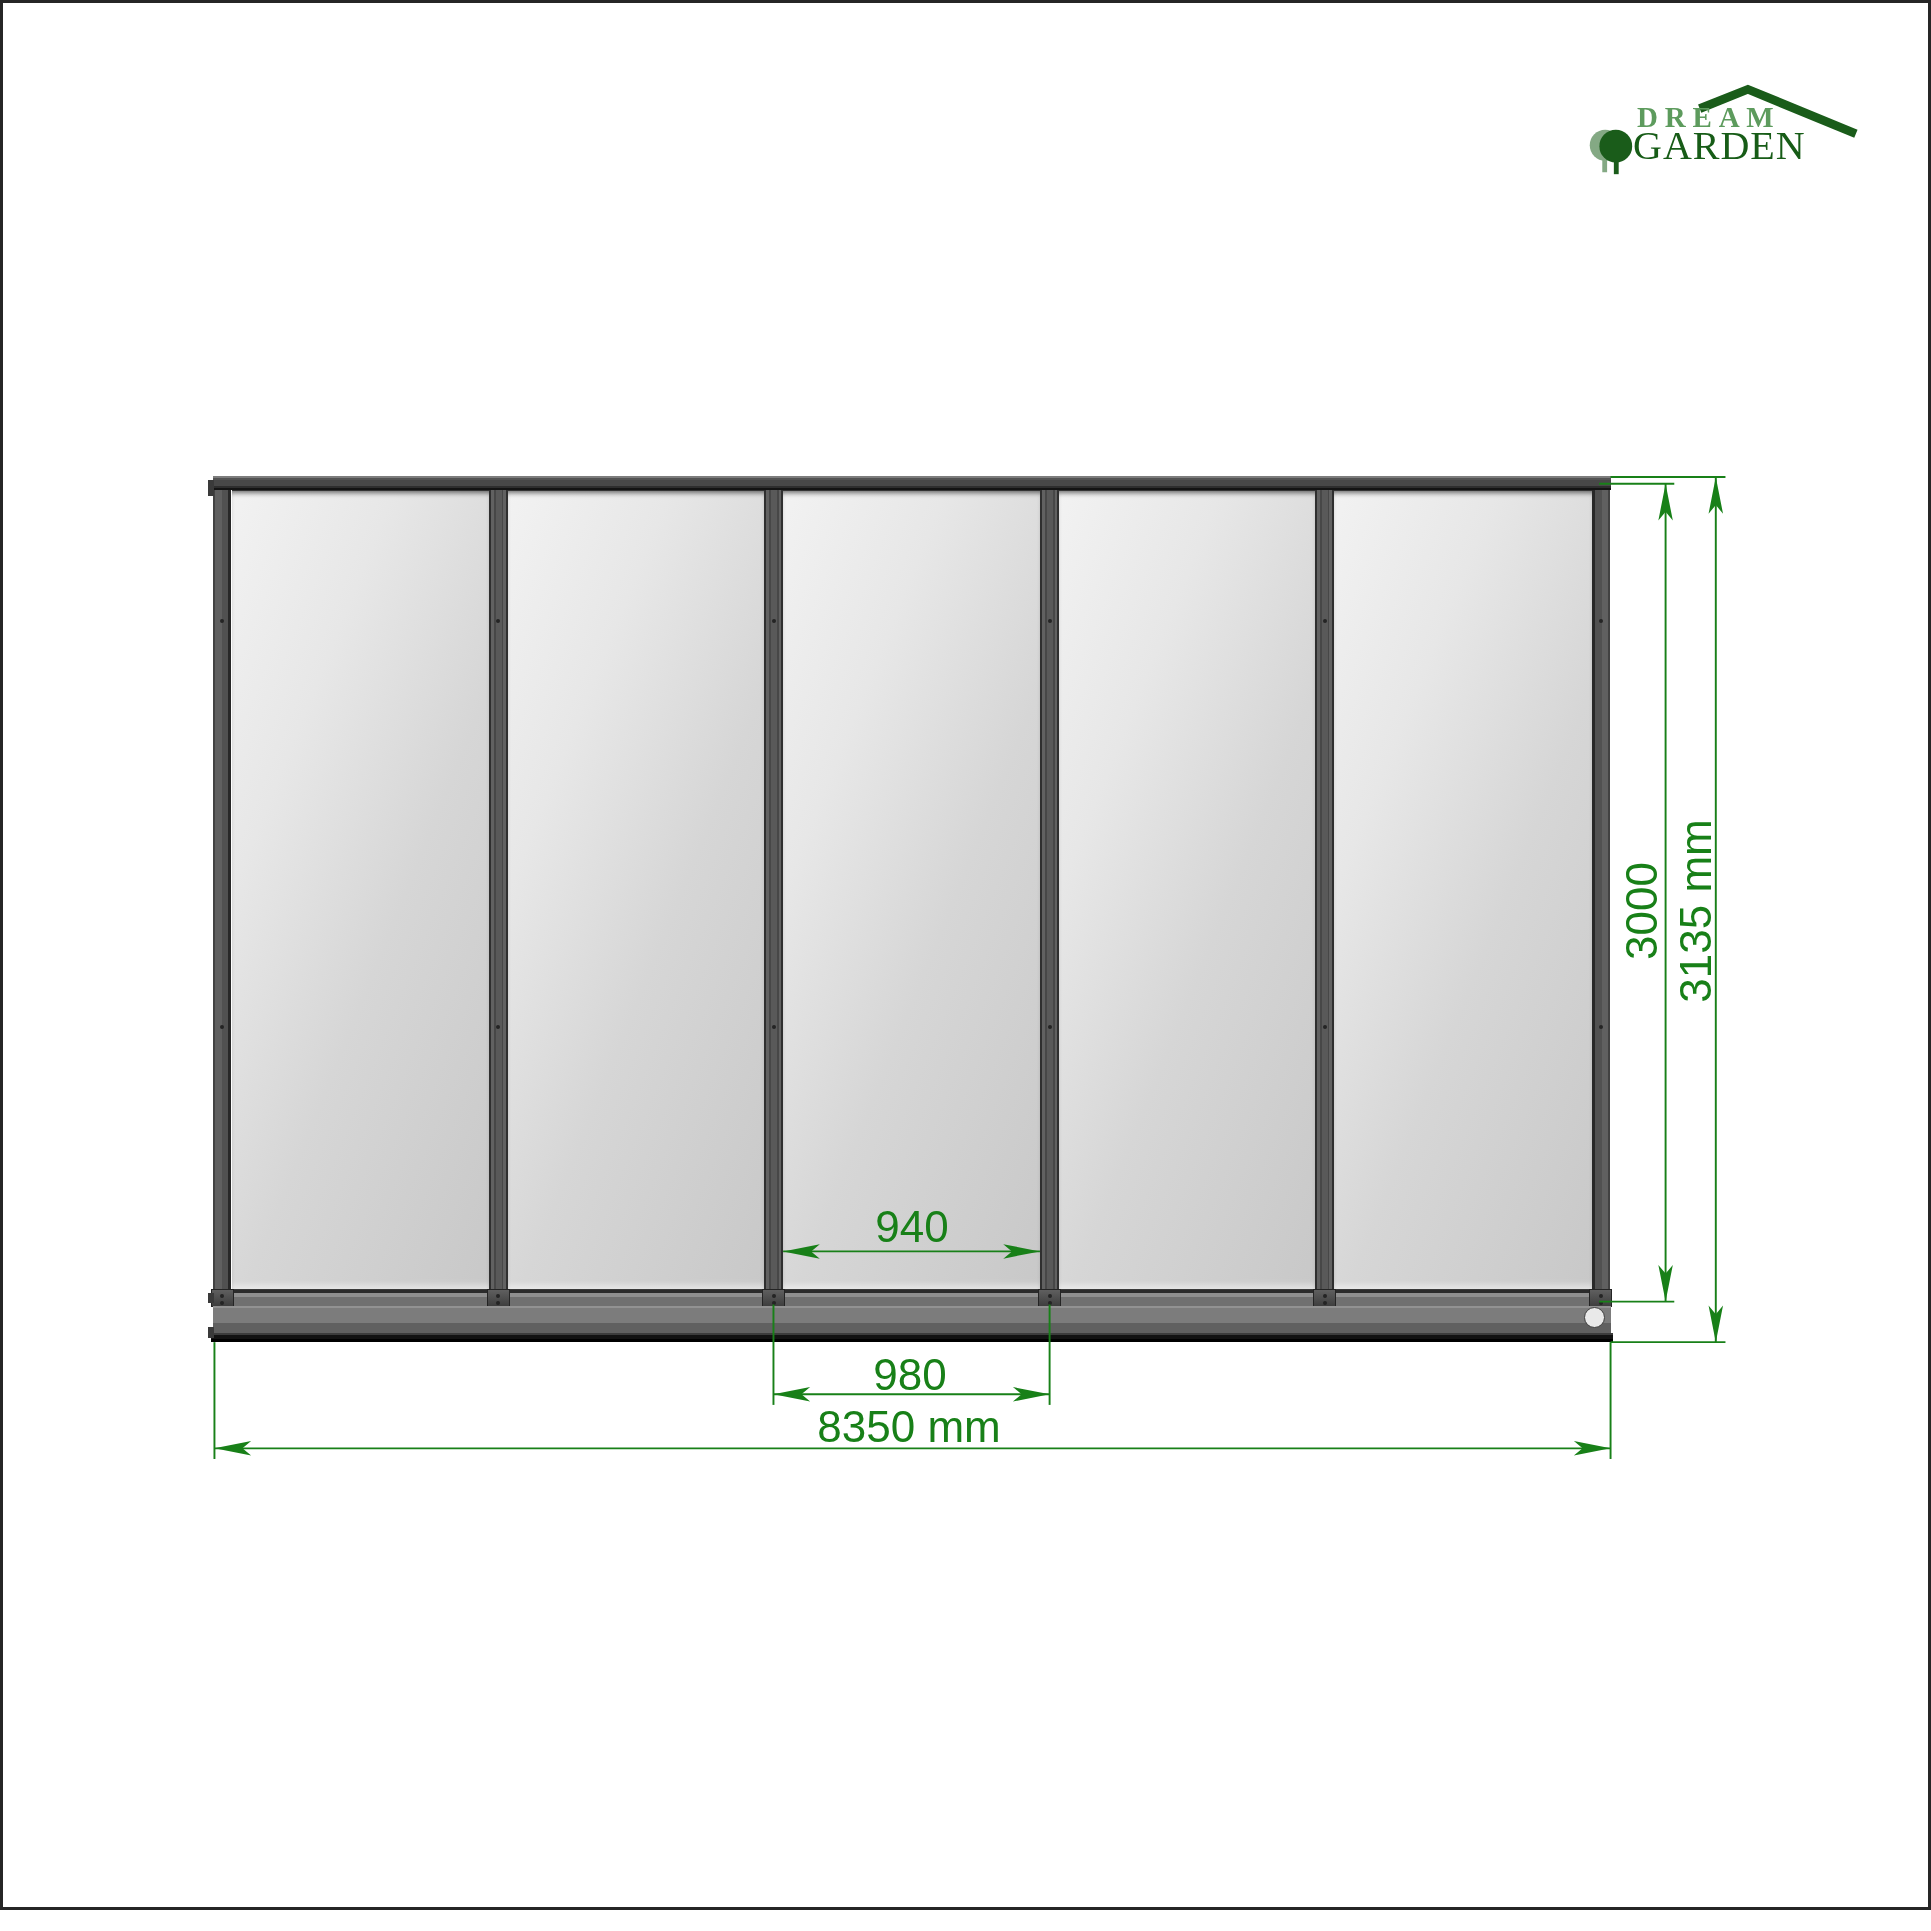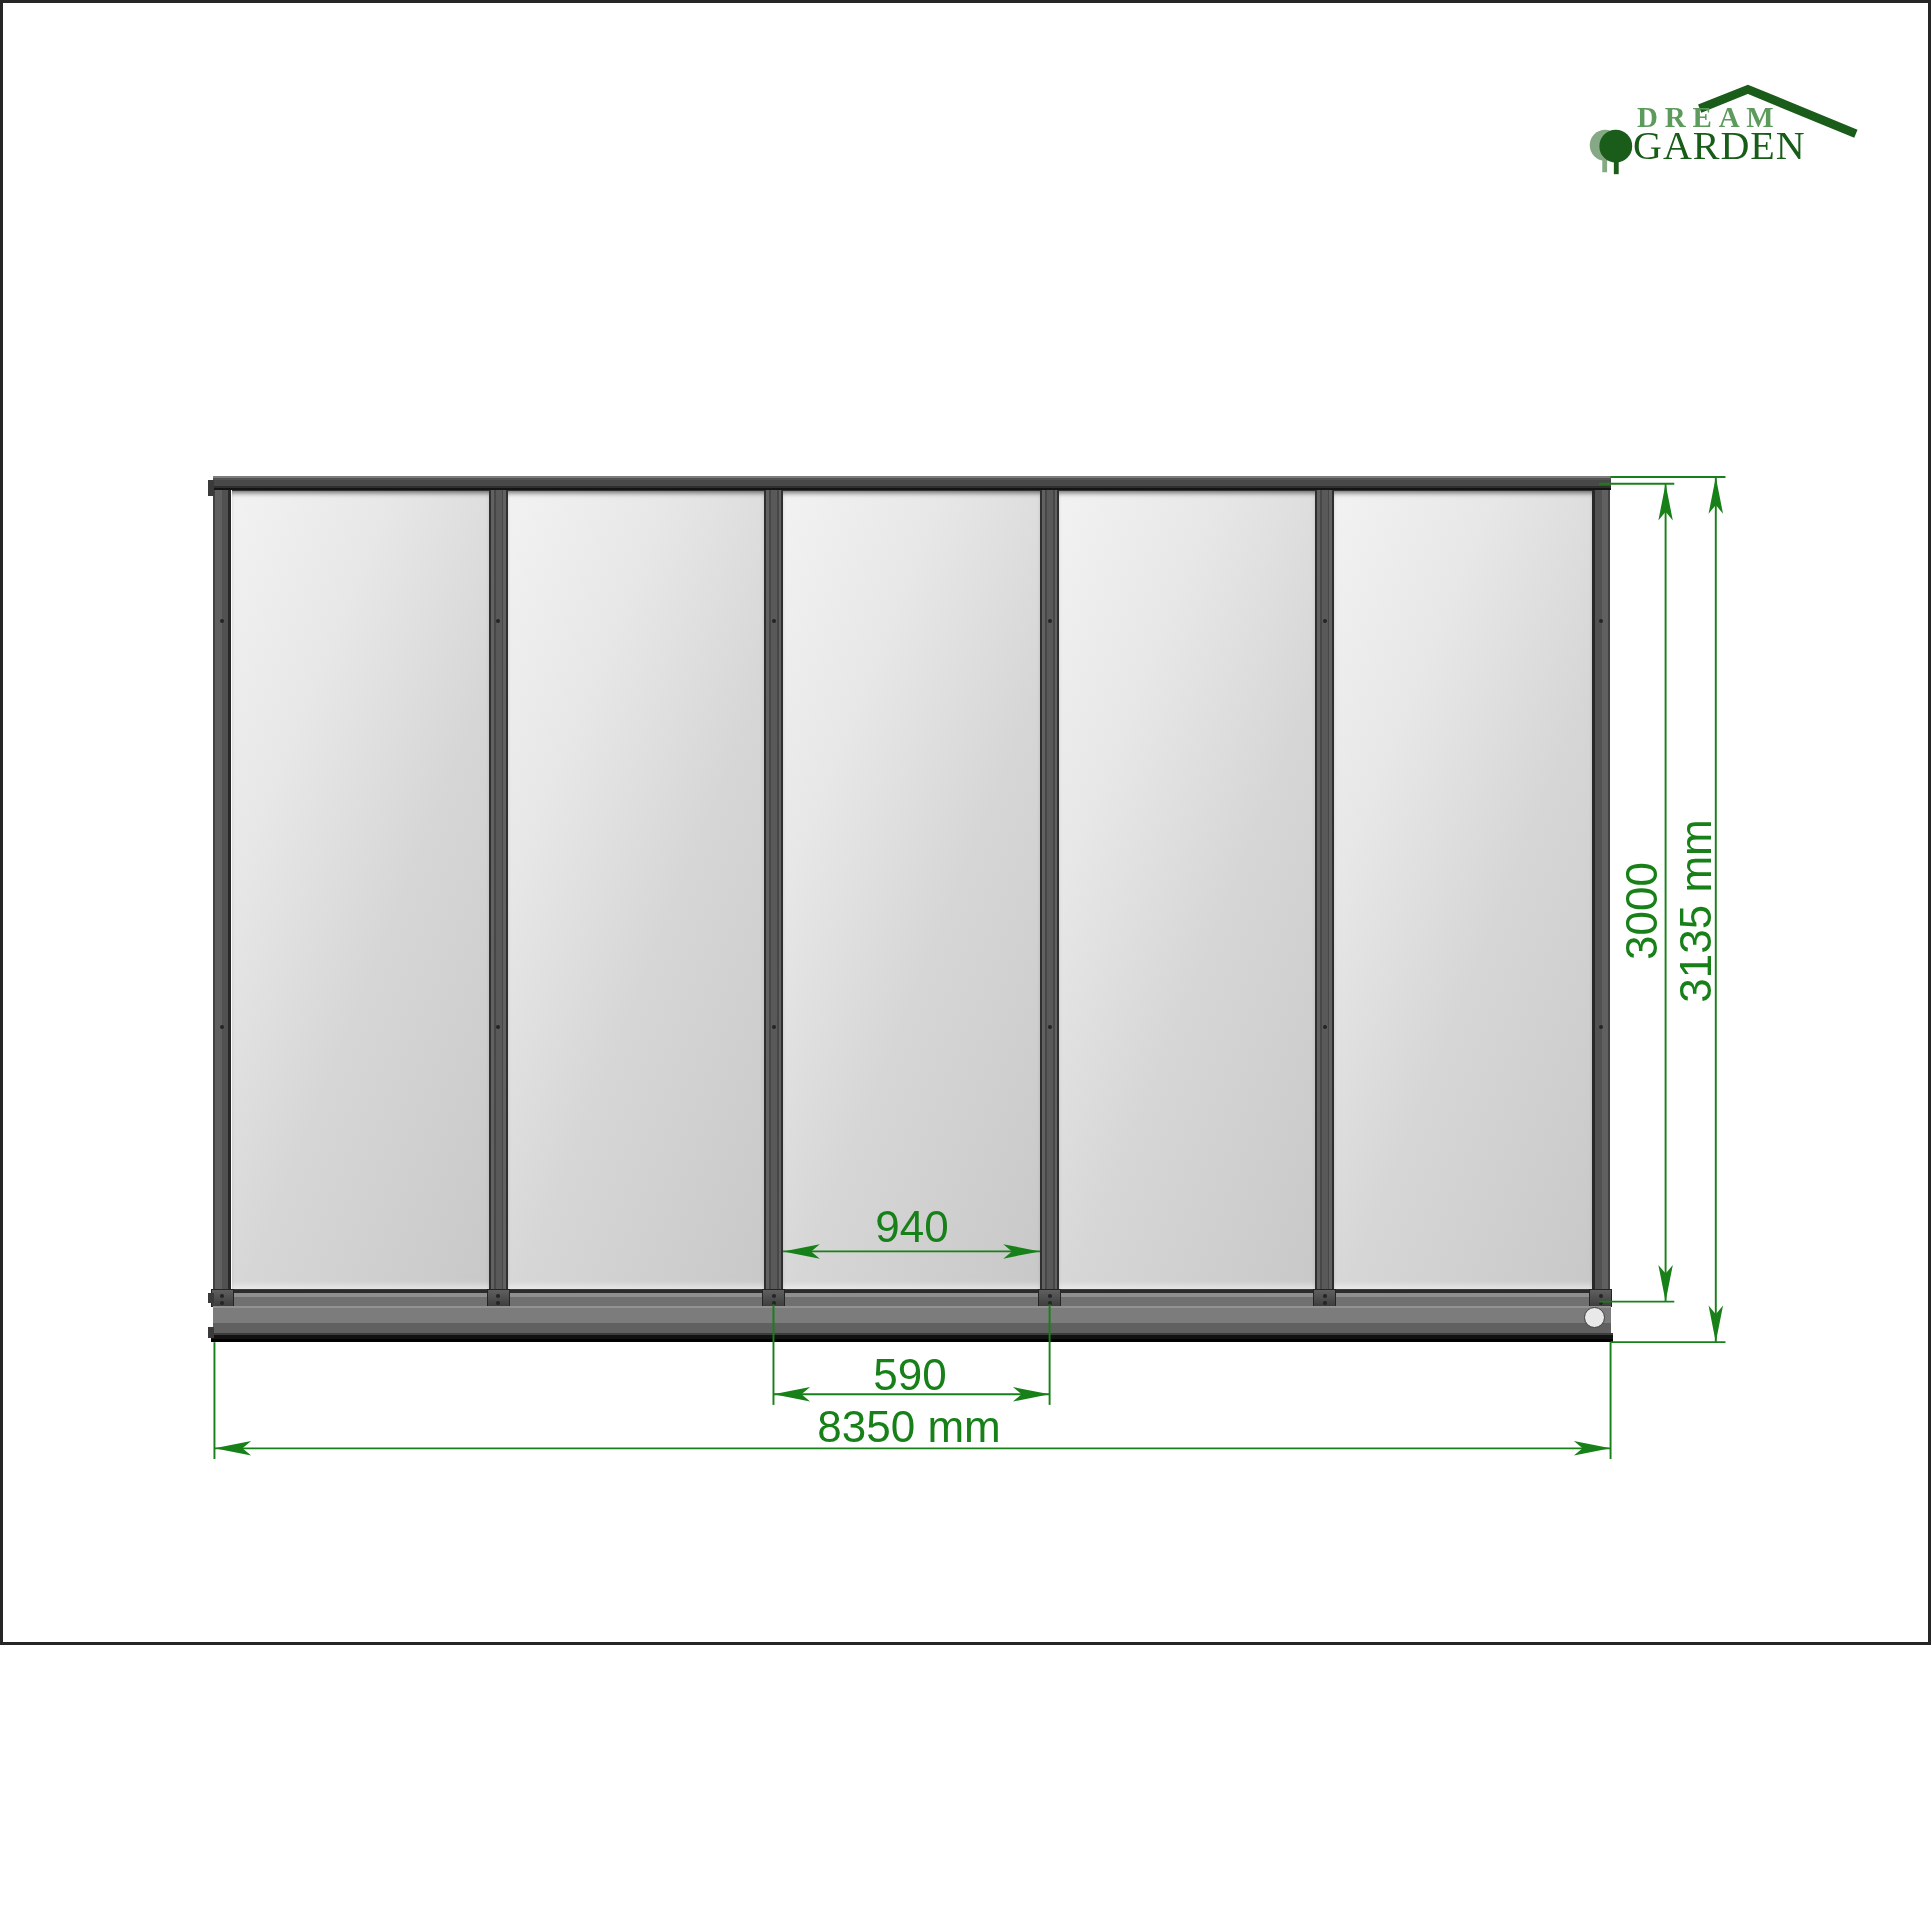--- a/index.html
+++ b/index.html
@@ -1,17 +1,17 @@
 <!DOCTYPE html>
 <html><head>
 <meta charset="utf-8">
 <style>
   html,body{margin:0;padding:0;background:#fff;}
   .canvas{
-    position:relative;width:1931px;height:1645px;background:#ffffff;
+    position:relative;width:1931px;height:1910px;background:#ffffff;
     border:3.9px solid #262626;box-sizing:border-box;overflow:hidden;
     font-family:"Liberation Sans",sans-serif;
   }
   .abs{position:absolute;}
 
   
   .logo-svg{position:absolute;left:1574px;top:68px;width:309px;height:135px;}
   .brand-dream{
     position:absolute;left:1634px;top:100px;
     font-family:"Liberation Serif",serif;font-size:29px;line-height:1;
@@ -196,19 +196,19 @@
     <g>
       <line x1="1665" y1="491" x2="1784" y2="491" stroke-width="1.8"></line>
       <line x1="1665" y1="1387" x2="1784" y2="1387" stroke-width="1.8"></line>
       <line x1="1774" y1="491" x2="1774" y2="1387"></line>
       <polygon points="1774,491 1766.5,529 1774,520 1781.5,529"></polygon>
       <polygon points="1774,1387 1766.5,1349 1774,1358 1781.5,1349"></polygon>
     </g>
   </svg>
 
   <div class="dim-label" style="left:909px;top:1202px;">940</div>
-  <div class="dim-label" style="left:907px;top:1350px;">590</div>
+  <div class="dim-label" style="left:907px;top:1350px;">980</div>
   <div class="dim-label" style="left:906px;top:1402px;">8350 mm</div>
   <div class="dim-label vert" style="left:1639px;top:908px;">3000</div>
   <div class="dim-label vert" style="left:1693px;top:908px;">3135 mm</div>
 
 </div>
 
 
 </body></html>

